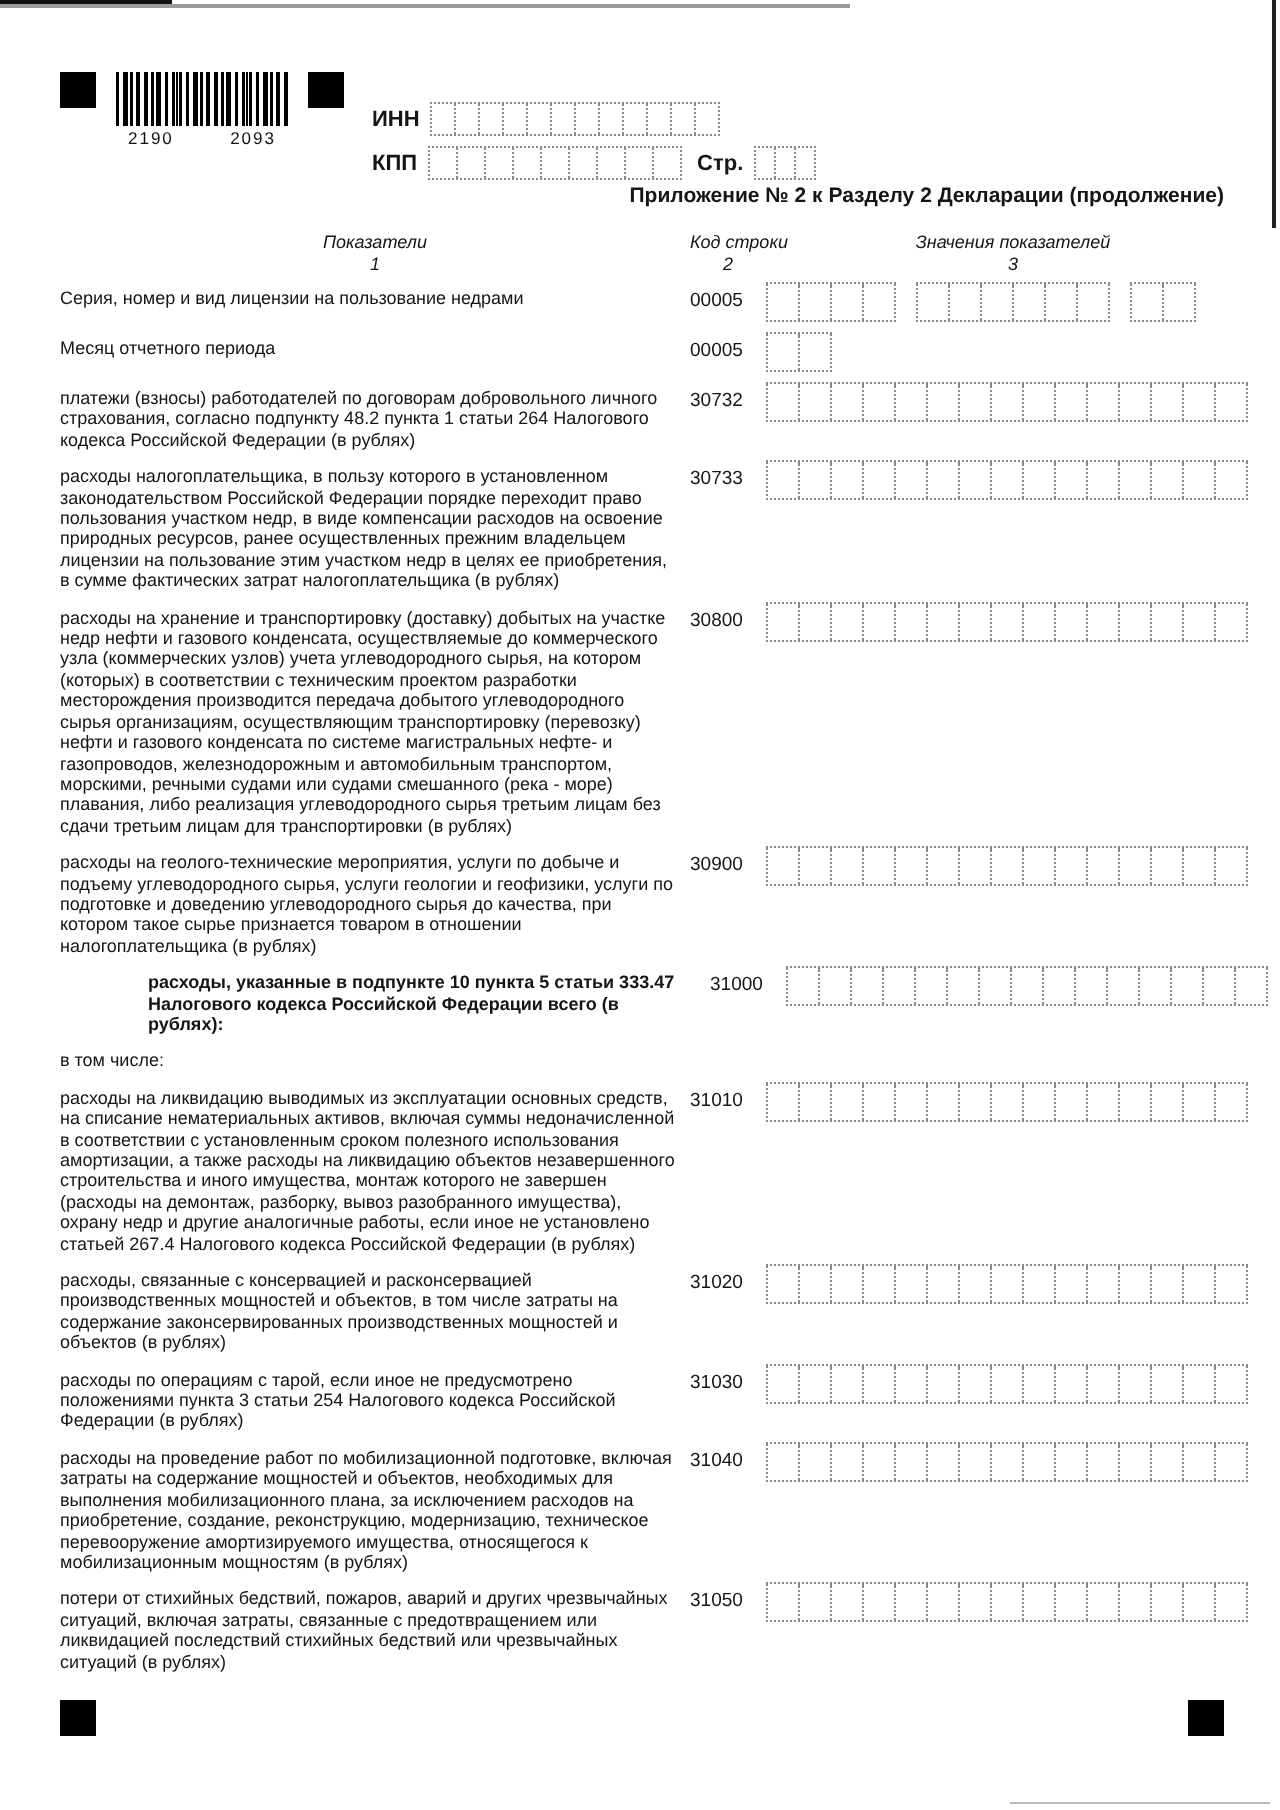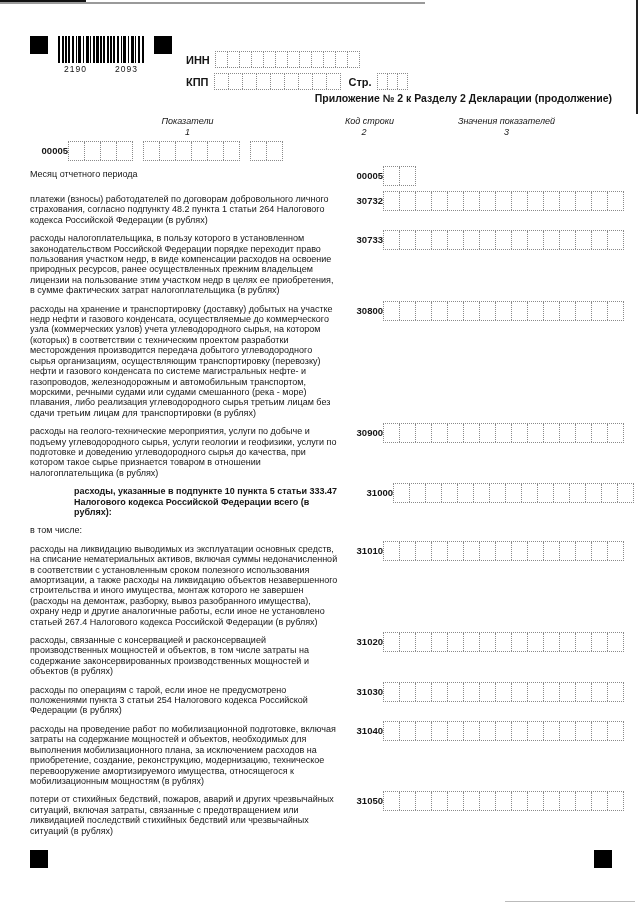--- a/index.html
+++ b/index.html
@@ -39,21 +39,21 @@
   .col-headers{position:absolute;top:116px;left:30px;width:600px;display:flex;font-size:9px;font-style:italic;}
   .col-h{text-align:center;line-height:11px;white-space:nowrap;}
   .col-h.c1{width:315px;}
   .col-h.c2{width:38px;}
   .col-h.c3{width:247px;}
 
   .rows{position:absolute;top:144px;left:30px;width:604px;}
   .form-row{display:flex;align-items:flex-start;margin-bottom:8px;}
   .row-label{width:315px;padding-right:6px;box-sizing:border-box;font-size:9px;line-height:10.4px;}
   .form-row.bold .row-label{font-weight:bold;margin-left:44px;}
-  .row-code{width:38px;text-align:right;font-size:9.5px;font-weight:bold;flex-shrink:0;padding-top:1px;}
+  .row-code{width:38px;text-align:left;font-size:9.5px;font-weight:normal;flex-shrink:0;padding-top:1px;}
   .row-cells{display:flex;margin-top:-3px;}
   .row-cells .cells{margin-right:10px;}
   .row-cells .cells:last-child{margin-right:0;}
   .row-cells .cell{width:15px;height:18px;}
 
   .bsq-left{position:absolute;top:850px;left:30px;}
   .bsq-right{position:absolute;top:850px;left:594px;}
 </style>
 </head>
 <body>
@@ -129,20 +129,21 @@
       <div>2</div>
     </div>
     <div class="col-h c3">
       <div>Значения показателей</div>
       <div>3</div>
     </div>
   </div>
 
   <div class="rows">
       <div class="form-row">
+        <div class="row-label">Серия, номер и вид лицензии на пользование недрами</div>
         <div class="row-code">00005</div>
         <div class="row-cells">
           <span class="cells">
             <span class="cell"></span>
             <span class="cell"></span>
             <span class="cell"></span>
             <span class="cell"></span>
           </span>
           <span class="cells">
             <span class="cell"></span>

